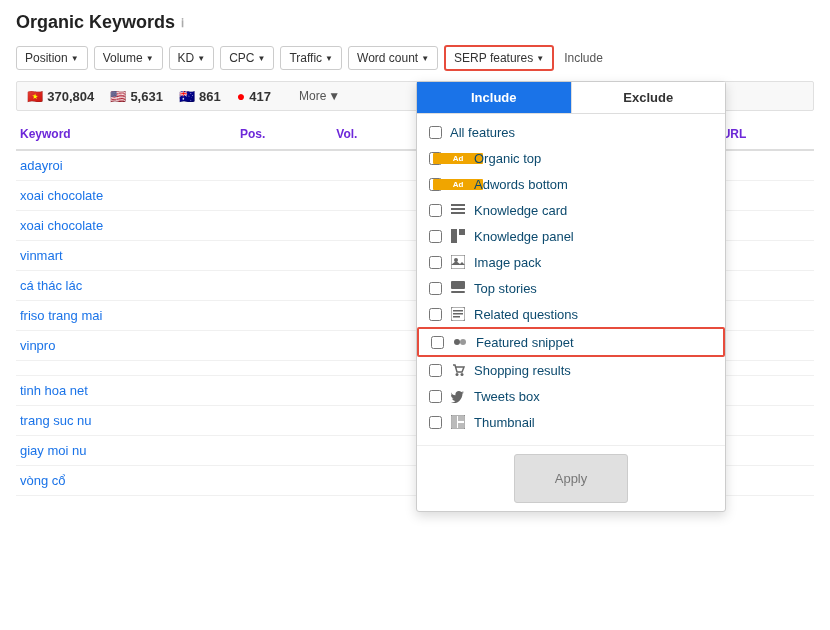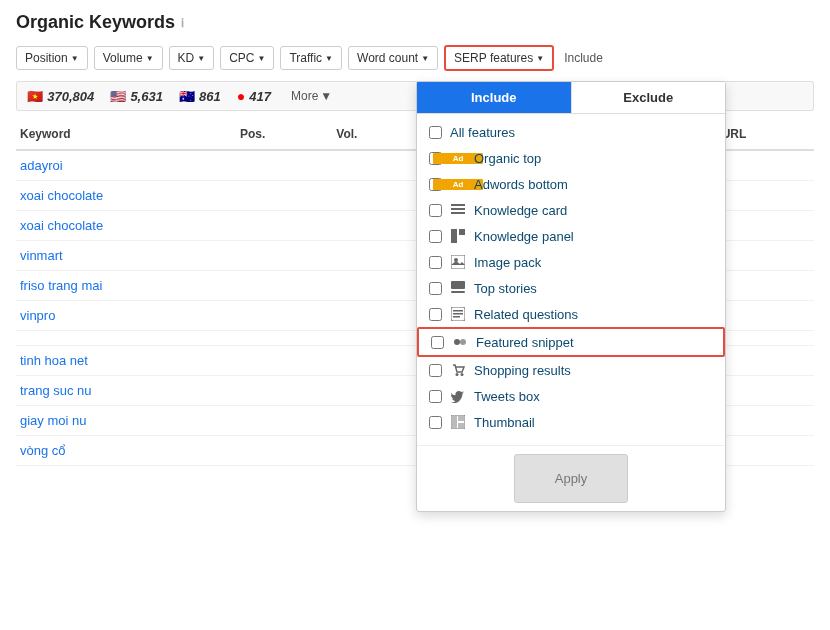--- a/index.html
+++ b/index.html
@@ -20,24 +20,24 @@
       cursor: pointer;
       font-size: 12px;
       color: #333;
       display: flex; align-items: center; gap: 3px;
     }
 
     .include-label { font-size: 12px; color: #555; margin-left: 4px; }
 
     .stats-row { display: flex; align-items: center; gap: 16px; background: #f8f8f8; border: 1px solid #e0e0e0; padding: 6px 10px; margin-bottom: 8px; border-radius: 2px; }
     .stat-item { display: flex; align-items: center; gap: 4px; font-size: 13px; }
-    .stat-num { font-weight: bold; font-style: italic; }
-    .more-btn { color: #555; cursor: pointer; font-size: 12px; display: flex; align-items: center; gap: 2px; margin-left: 4px; }
-
-    .table-header { display: grid; grid-template-columns: 220px repeat(6, 1fr); border-bottom: 2px solid #ddd; padding: 6px 0; font-weight: bold; font-size: 12px; color: #404040; }
+    .stat-num { font-weight: bold; }
+    .more-btn { color: #555; cursor: pointer; font-size: 12px; display: flex; align-items: center; gap: 2px; margin-left: 12px; }
+
+    .table-header { display: grid; grid-template-columns: 220px repeat(6, 1fr); border-bottom: 2px solid #ddd; padding: 6px 0; font-weight: bold; font-size: 12px; color: #6d28d9; }
     .table-header div { padding: 2px 4px; }
 
     .table-row { display: grid; grid-template-columns: 220px repeat(6, 1fr); border-bottom: 1px solid #f0f0f0; padding: 5px 0; }
     .kw-cell { padding: 2px 4px; }
     .kw-link { color: #1a73e8; text-decoration: none; font-size: 13px; cursor: pointer; }
     .val-cell { padding: 2px 4px; font-size: 12px; text-align: right; color: #e67e22; }
     .val-cell.gray { color: #666; }
 
     
     .dropdown-panel {
@@ -337,20 +337,29 @@
     <div class="table-row">
       <div class="kw-cell"><a class="kw-link">vinmart</a></div>
       <div class="val-cell gray"></div>
         <div class="val-cell"></div>
         <div class="val-cell"></div>
         <div class="val-cell"></div>
       <div class="val-cell orange">2</div>
         <div class="val-cell"></div>
     </div>
     <div class="table-row">
+      <div class="kw-cell"><a class="kw-link">cá thác lác</a></div>
+      <div class="val-cell gray"></div>
+        <div class="val-cell"></div>
+        <div class="val-cell"></div>
+        <div class="val-cell"></div>
+      <div class="val-cell orange">1</div>
+        <div class="val-cell"></div>
+    </div>
+    <div class="table-row">
       <div class="kw-cell"><a class="kw-link">friso trang mai</a></div>
       <div class="val-cell gray"></div>
         <div class="val-cell"></div>
         <div class="val-cell"></div>
         <div class="val-cell"></div>
       <div class="val-cell orange">6</div>
         <div class="val-cell"></div>
     </div>
     <div class="table-row">
       <div class="kw-cell"><a class="kw-link">vinpro</a></div>

